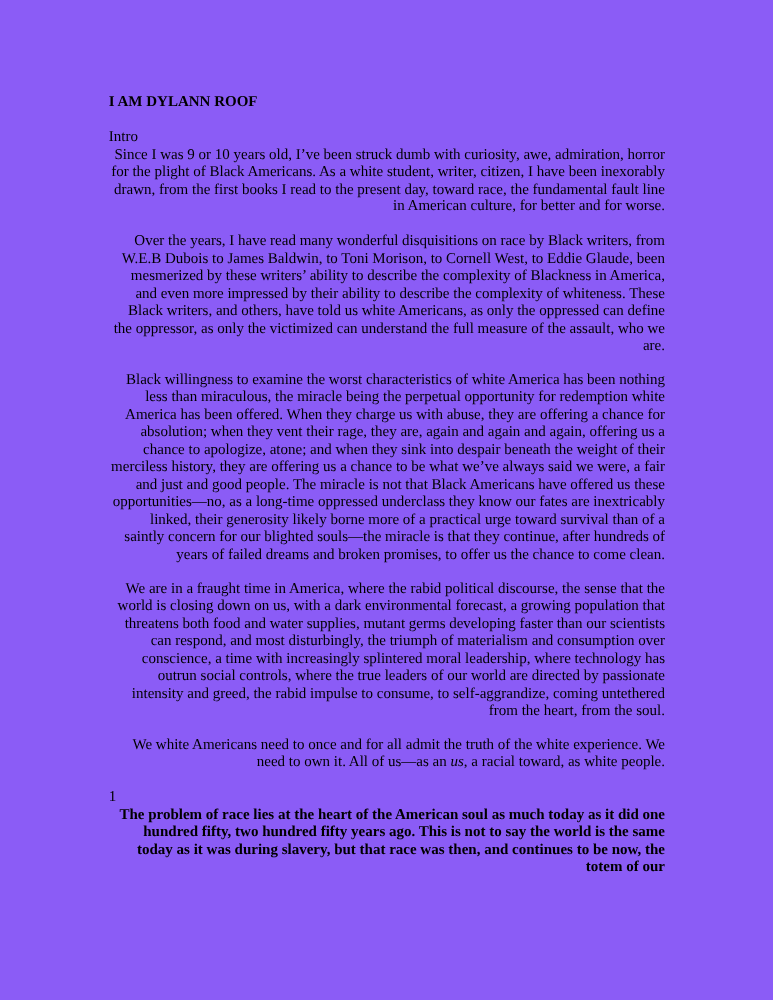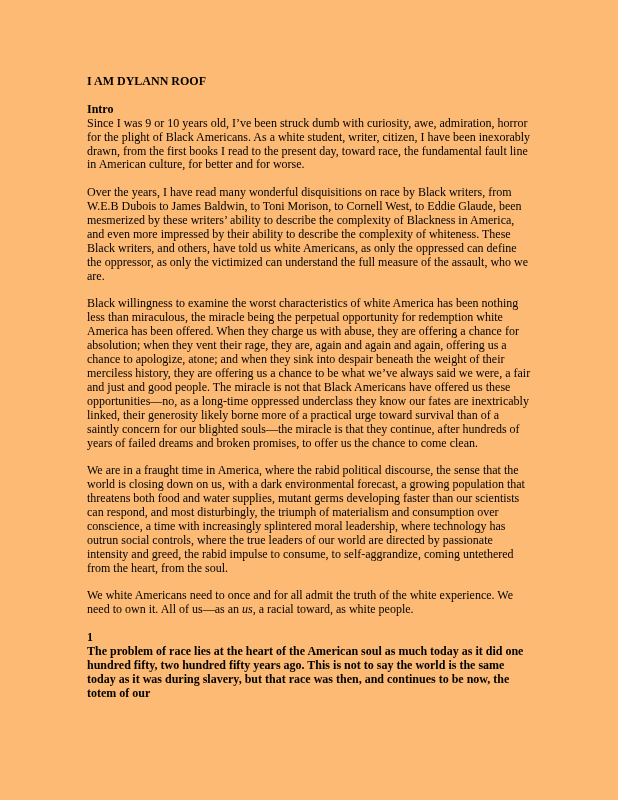--- a/index.html
+++ b/index.html
@@ -4,21 +4,21 @@
 <style>
   html, body {
     margin: 0;
     padding: 0;
     background: #ffffff;
   }
   .page-canvas {
     position: relative;
     width: 618px;
     height: 800px;
-    background: #fdba74;
+    background: #8b5cf6;
     overflow: hidden;
     font-family: "Liberation Serif", serif;
     color: #000000;
   }
   .doc-body {
     position: absolute;
     left: 87px;
     top: 75px;
     width: 445px;
     font-size: 12px;
@@ -26,29 +26,30 @@
     text-align: left;
   }
   .doc-title {
     font-size: 12px;
     font-weight: bold;
     margin: 0 0 13.9px 0;
     line-height: 13.9px;
   }
   .sec-heading {
     font-size: 12px;
-    font-weight: bold;
+    font-weight: normal;
     margin: 0;
     line-height: 13.9px;
   }
   .sec-heading.chapter {
     margin-top: 13.9px;
   }
   p.para {
     margin: 0 0 13.9px 0;
+    text-align: right;
   }
   p.para:last-child {
     margin-bottom: 0;
     font-weight: bold;
   }
   em.emph {
     font-style: italic;
   }
 </style>
 </head>

